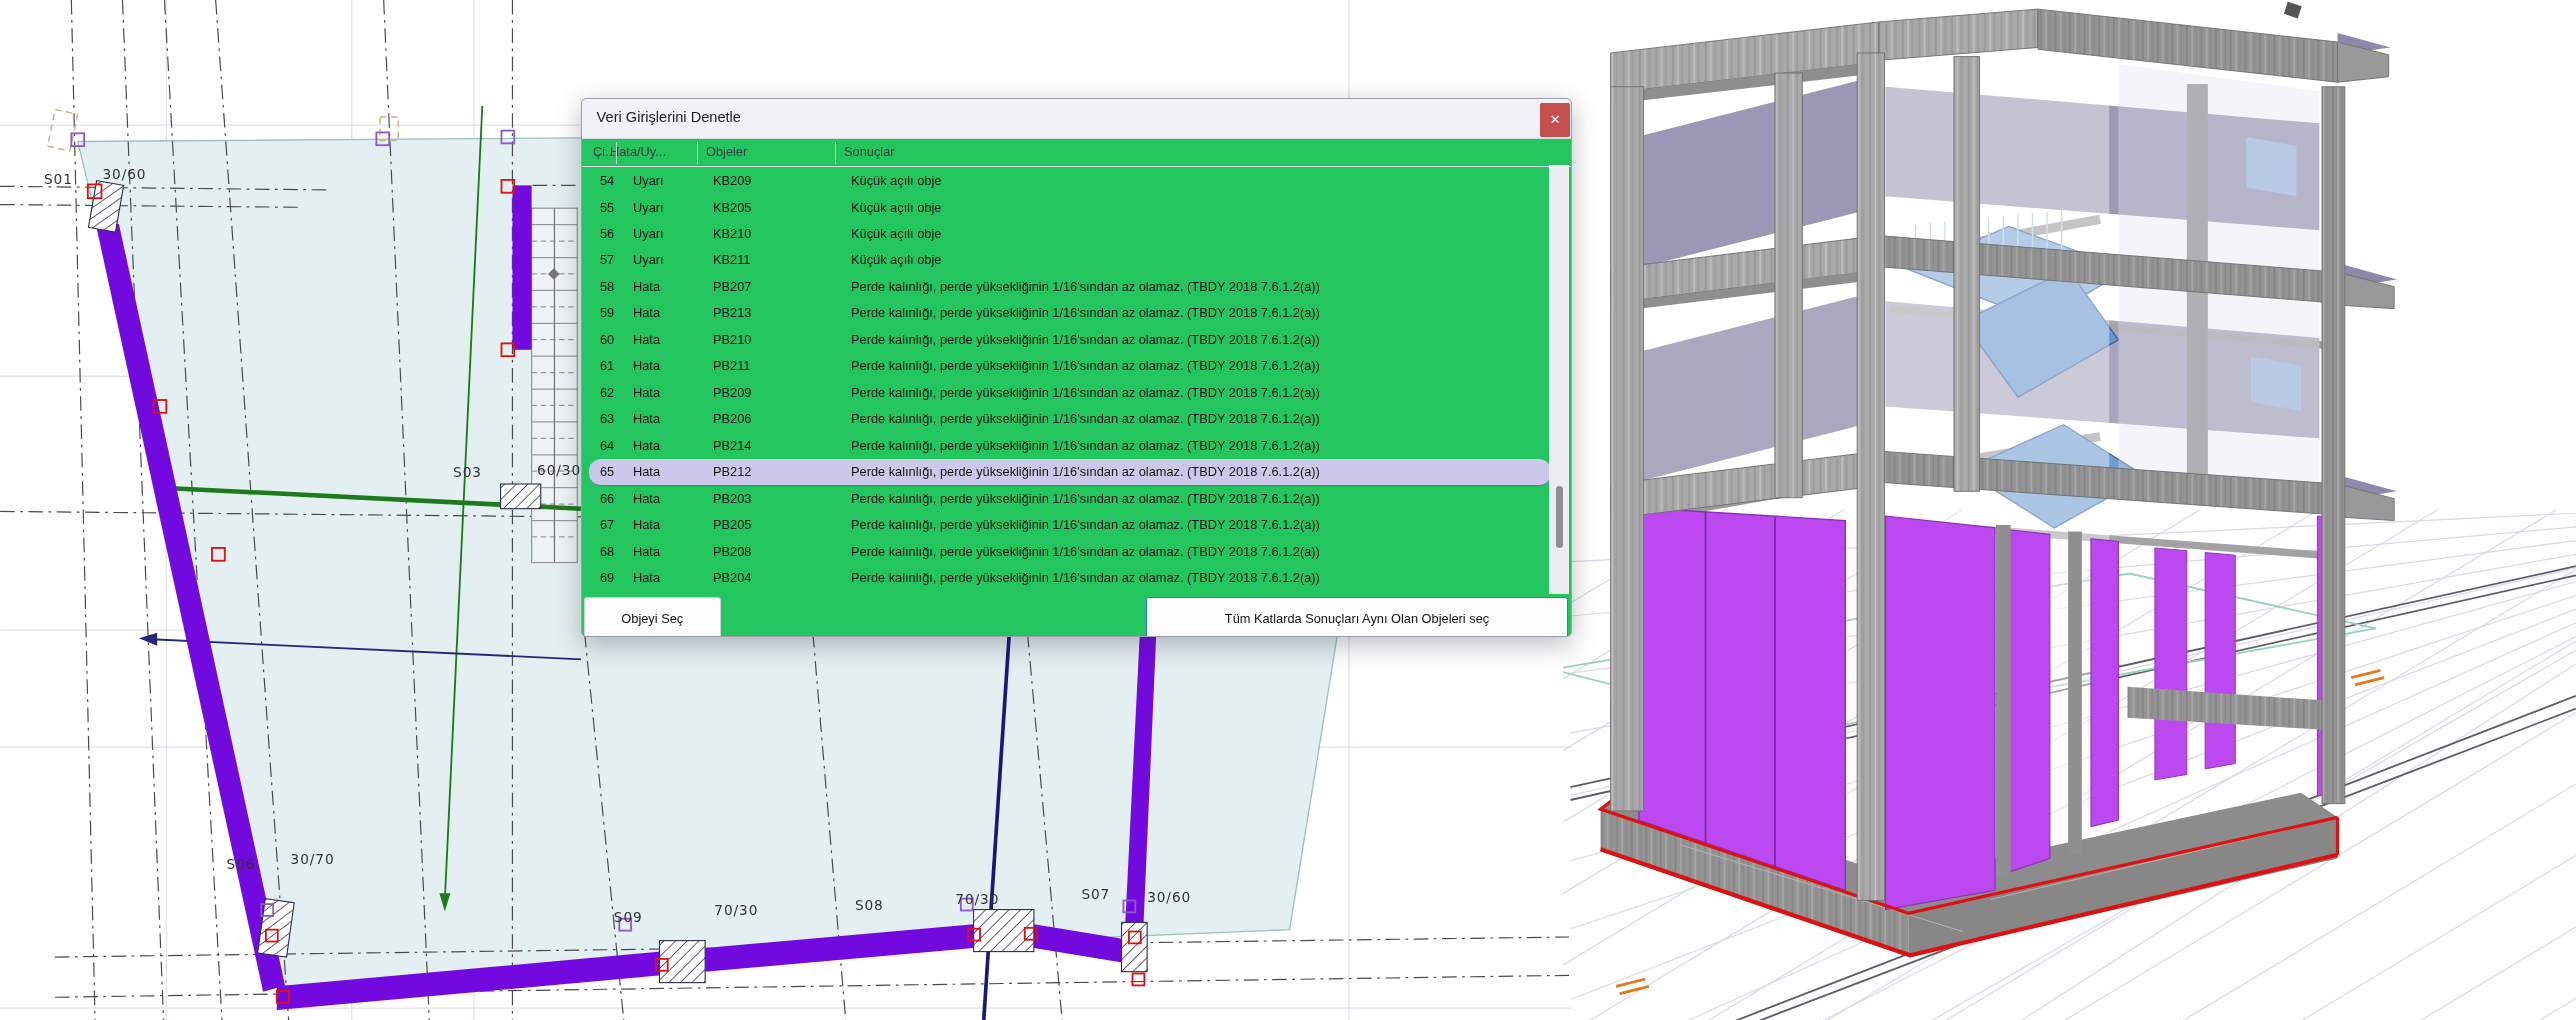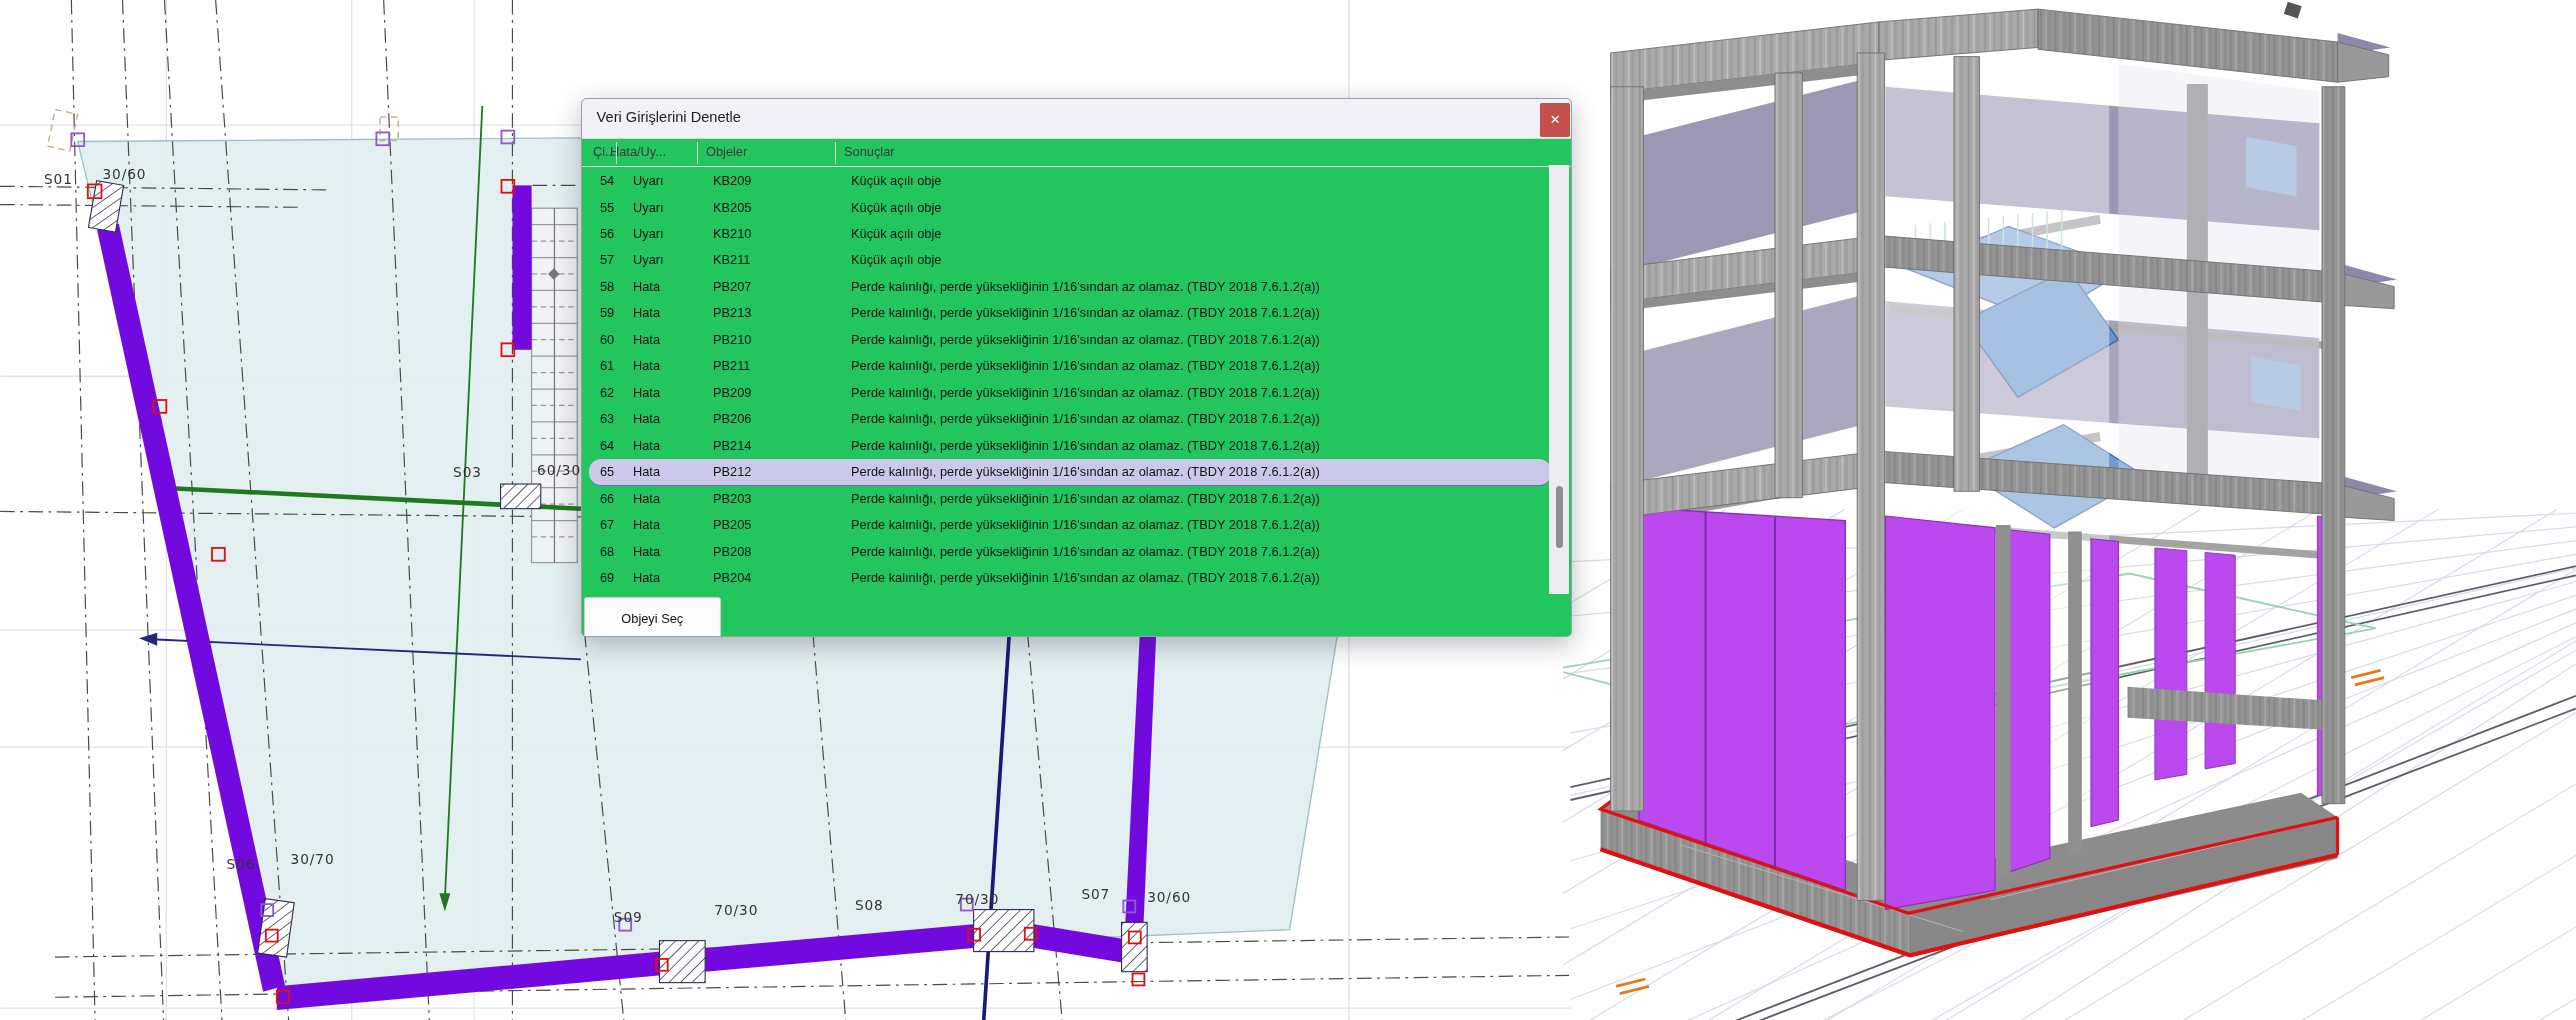--- a/index.html
+++ b/index.html
@@ -465,17 +465,18 @@
           <span class="c-type">Hata</span>
           <span class="c-obj">PB204</span>
           <span class="c-res">Perde kalınlığı, perde yüksekliğinin 1/16'sından az olamaz. (TBDY 2018 7.6.1.2(a))</span>
         </div>
       </div>
   <div class="vscroll">
     <div class="vthumb"></div>
   </div>
   <div class="btnrow">
     <button class="dlg-btn" id="btn-select-object">Objeyi Seç</button>
+    <button class="dlg-btn" id="btn-select-same-all">Tüm Katlarda Sonuçları Aynı Olan Objeleri seç</button>
   </div>
 </div>
 
 </div>
 
 
 </body></html>

